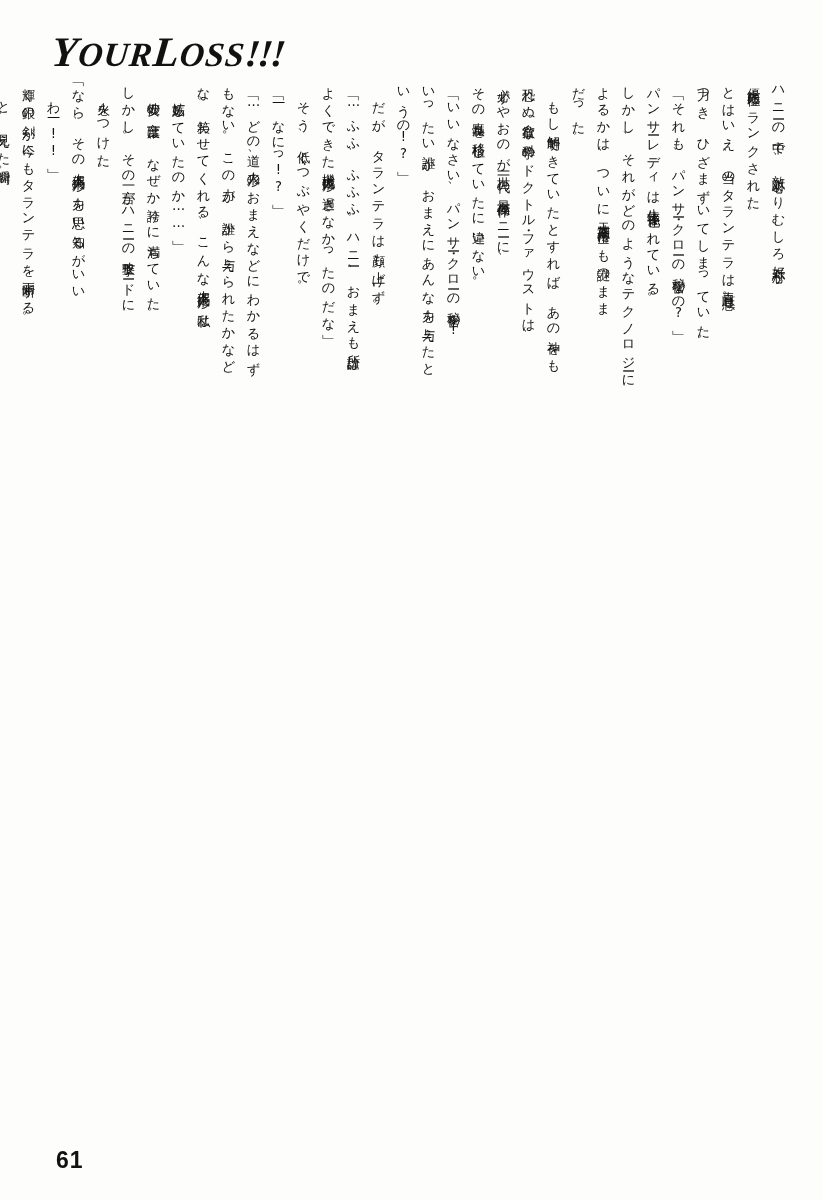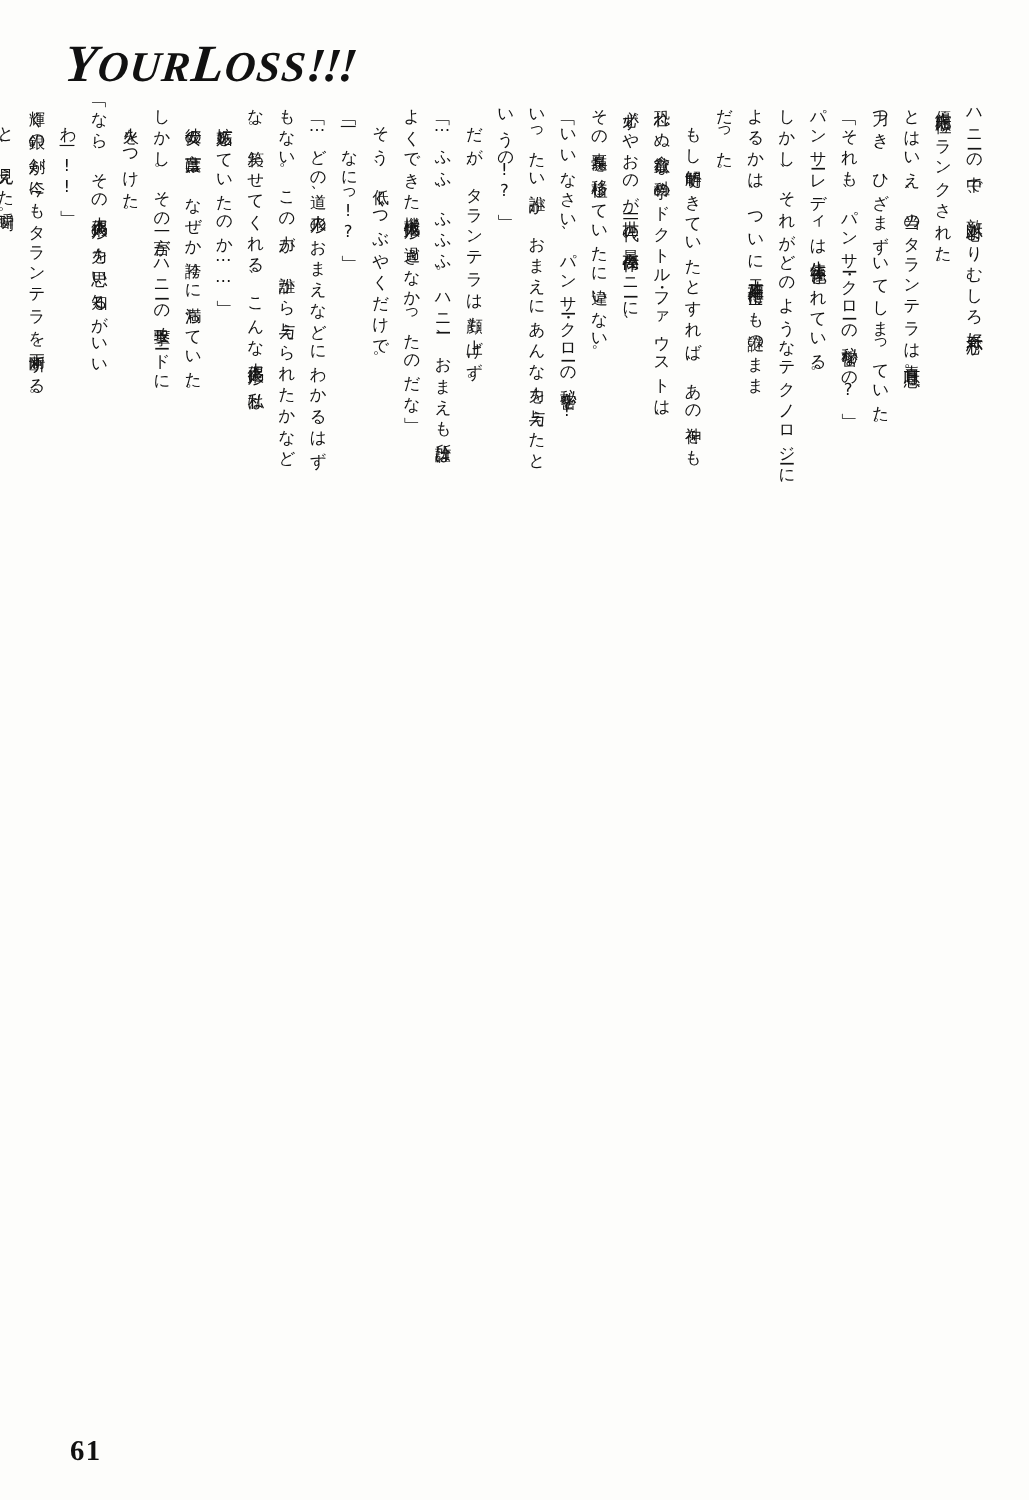--- a/index.html
+++ b/index.html
@@ -73,21 +73,21 @@
   .vcol.indent {
     padding-top: 14px;
   }
   .gap-l { width: 20px; }
 
   
   .page-number {
     position: absolute;
     left: 56px;
     bottom: 26px;
-    font-family: Liberation Serif, serif;
+    font-family: Liberation Sans, sans-serif;
     font-weight: bold;
     font-size: 23px;
     color: #111;
     letter-spacing: 1px;
   }
 </style>
 </head>
 <body>
 
 <div class="page">

